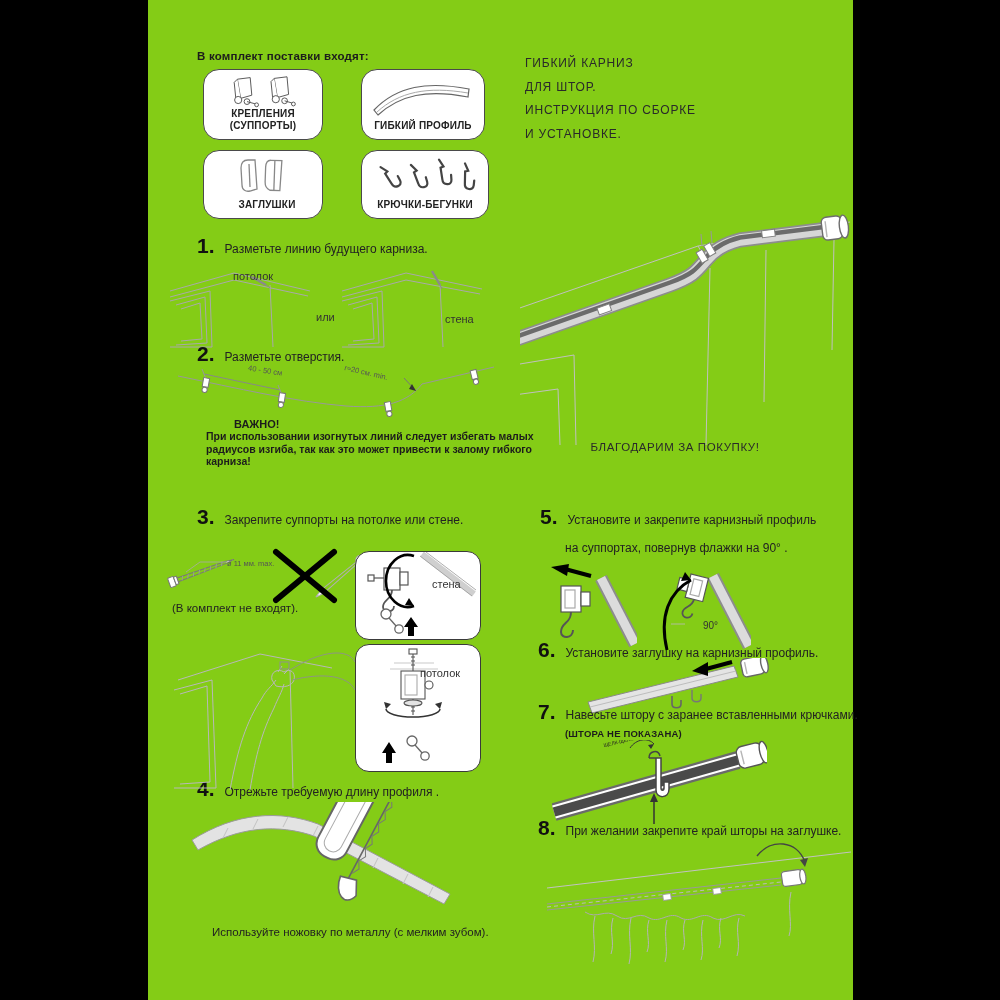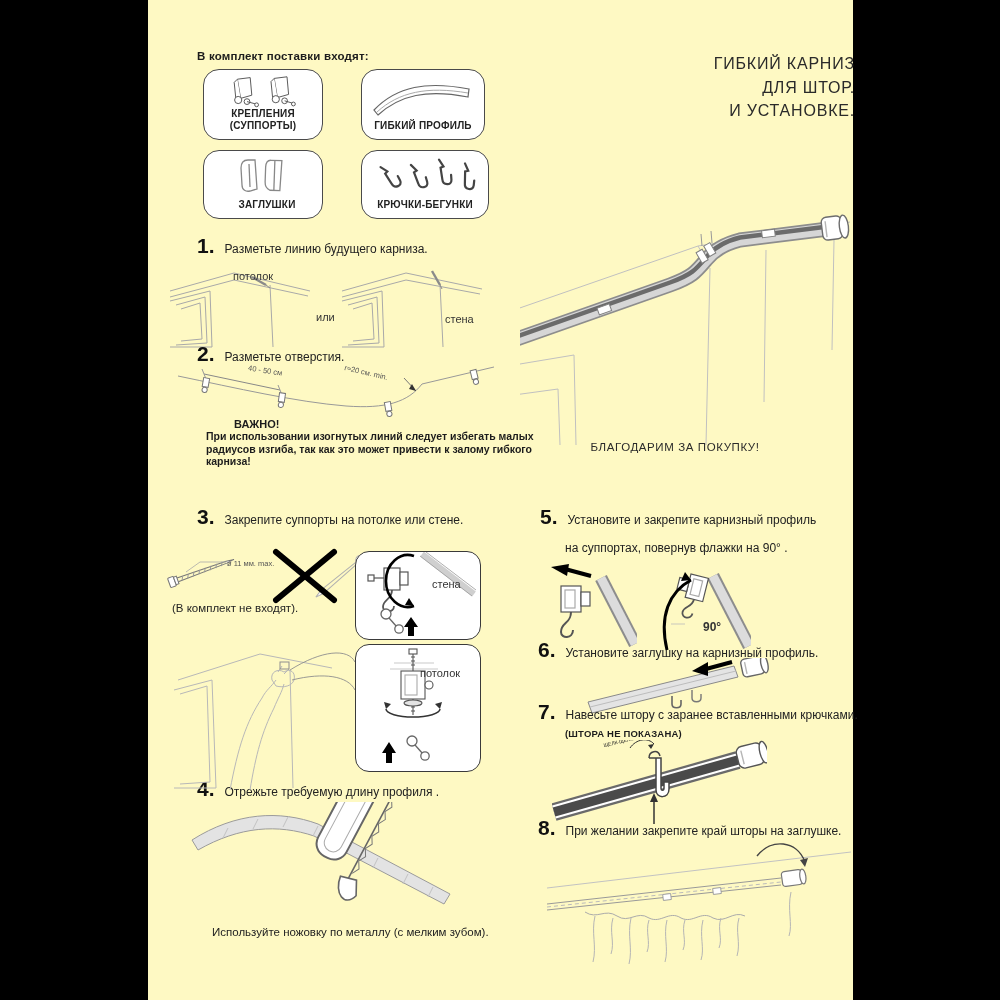--- a/index.html
+++ b/index.html
@@ -1,39 +1,39 @@
 <!DOCTYPE html>
 <html><head>
 <meta charset="utf-8">
 <style>
   html,body{margin:0;padding:0;background:#222;}
   .canvas{position:relative;width:1000px;height:1000px;background:#fff;overflow:hidden;
           font-family:"Liberation Sans",sans-serif;color:#1c1c1c;}
   .bar{position:absolute;top:0;height:1000px;background:#000;}
   .bar-left{left:0;width:148px;}
   .bar-right{left:853px;width:147px;}
-  .page{position:absolute;left:148px;top:0;width:705px;height:1000px;background:#fef9c3;}
+  .page{position:absolute;left:148px;top:0;width:705px;height:1000px;background:#84cc16;}
   .abs{position:absolute;}
   .kit-heading{font-size:11.5px;font-weight:bold;letter-spacing:.2px;}
   .kit-box{position:absolute;border:1.6px solid #4a4a4a;border-radius:16px;background:#fff;
            display:flex;flex-direction:column;align-items:center;justify-content:space-between;
            padding:6px 4px 7px;box-sizing:border-box;z-index:2;}
   .kit-label{font-weight:bold;font-size:10px;line-height:12px;text-align:center;letter-spacing:.2px;color:#222;}
   .step{display:flex;align-items:baseline;gap:10px;white-space:nowrap;}
   .num{font-weight:bold;font-size:21px;color:#111;}
   .stext{font-size:12px;color:#222;}
-  .title{width:330px;text-align:right;font-size:16px;line-height:23.5px;letter-spacing:.8px;color:#2a2a2a;}
+  .title{width:330px;text-align:left;font-size:12px;line-height:23.5px;letter-spacing:.8px;color:#2a2a2a;}
   .thanks{font-size:11.5px;letter-spacing:.6px;color:#2a2a2a;}
   .dim{font-size:7.5px;color:#555;white-space:nowrap;}
   .warn-title{font-size:11px;font-weight:bold;margin-left:44px;}
   .warn-text{font-size:10.5px;font-weight:bold;line-height:12.5px;width:340px;}
   .note{font-size:11.5px;color:#222;white-space:nowrap;}
   .sketch-label{font-size:11px;color:#333;white-space:nowrap;}
   .round-box{position:absolute;border:1.8px solid #3a3a3a;border-radius:14px;background:#fff;z-index:3;box-sizing:border-box;}
-  .angle{font-size:12px;color:#333;font-weight:bold;}
+  .angle{font-size:10px;color:#333;}
   .curtain-note{font-size:9.5px;font-weight:bold;letter-spacing:.2px;}
   svg{display:block;}
 </style>
 </head>
 <body>
 
 <div class="canvas">
   <div class="bar bar-left"></div>
   <div class="bar bar-right"></div>
 
@@ -97,20 +97,21 @@
         <use href="#hk" transform="translate(38,9) rotate(-16)"></use>
         <use href="#hk" transform="translate(66,3) rotate(-4)"></use>
         <use href="#hk" transform="translate(92,6) rotate(6)"></use>
       </svg>
       <div class="kit-label"><span>КРЮЧКИ-БЕГУНКИ</span></div>
     </div>
 
     <div class="abs title" style="left:377px;top:52px;">
       <div>ГИБКИЙ КАРНИЗ</div>
       <div>ДЛЯ ШТОР.</div>
+      <div>ИНСТРУКЦИЯ ПО СБОРКЕ</div>
       <div>И УСТАНОВКЕ.</div>
     </div>
 
     <svg class="abs" style="left:372px;top:150px;" width="333" height="295" viewBox="0 0 333 295">
       <g stroke="#c0c0c0" stroke-width="1" fill="none">
         <path d="M-6,160 L178,96 L330,72"></path>
           <path d="M178,96 L186,110"></path>
         <path d="M190,118 L186,295"></path>
           <path d="M246,100 L244,252"></path>
           <path d="M314,90 L312,200"></path>

